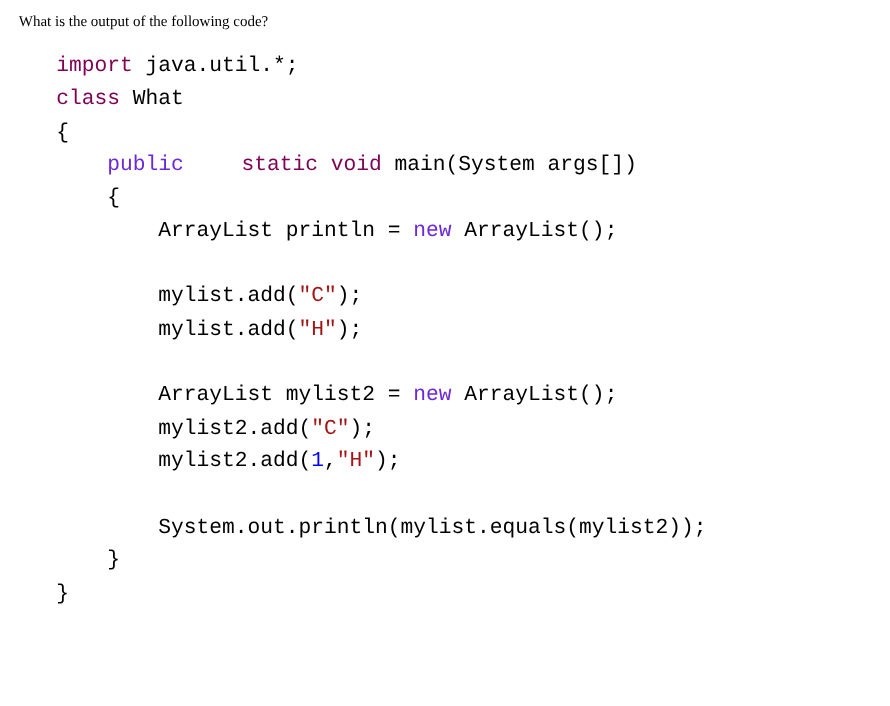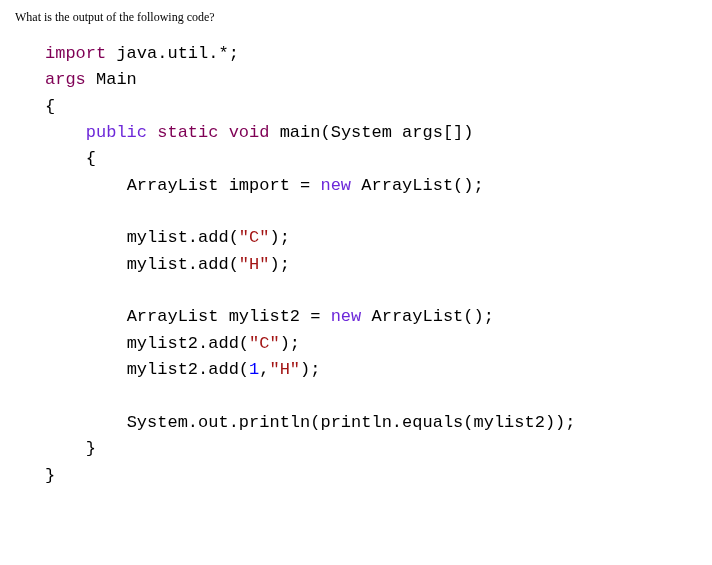--- a/index.html
+++ b/index.html
@@ -21,41 +21,41 @@
     font-family: Consolas, "Courier New", monospace;
     font-size: 17px;
     line-height: 1.55;
     white-space: pre;
     margin: 0;
     padding-left: 30px;
   }
   .kw-import { color: #7f0055; margin-top: 28px; }
   .kw-class { color: #7f0055; }
   .kw-public { color: #6d28d9; }
-  .kw-static { color: #7f0055; }
+  .kw-static { color: #7f0055; margin-left: 36px; }
   .kw-void { color: #7f0055; font-family: Liberation Mono, monospace; }
   .kw-new { color: #6d28d9; }
   .str { color: #a31515; }
   .num { color: #0000ff; }
   .plain { color: #000000; text-align: right; }
 </style>
 </head>
 <body>
 
 <p class="question">What is the output of the following code?</p>
 
 <pre class="code"><span class="kw-import">import</span><span class="plain"> java.util.*;</span>
-<span class="kw-class">args</span><span class="plain"> Main</span>
+<span class="kw-class">class</span><span class="plain"> What</span>
 <span class="plain">{</span>
     <span class="kw-public">public</span> <span class="kw-static">static</span> <span class="kw-void">void</span><span class="plain"> main(System args[])</span>
     <span class="plain">{</span>
-        <span class="plain">ArrayList import = </span><span class="kw-new">new</span><span class="plain"> ArrayList();</span>
+        <span class="plain">ArrayList println = </span><span class="kw-new">new</span><span class="plain"> ArrayList();</span>
 
         <span class="plain">mylist.add(</span><span class="str">"C"</span><span class="plain">);</span>
         <span class="plain">mylist.add(</span><span class="str">"H"</span><span class="plain">);</span>
 
         <span class="plain">ArrayList mylist2 = </span><span class="kw-new">new</span><span class="plain"> ArrayList();</span>
         <span class="plain">mylist2.add(</span><span class="str">"C"</span><span class="plain">);</span>
         <span class="plain">mylist2.add(</span><span class="num">1</span><span class="plain">,</span><span class="str">"H"</span><span class="plain">);</span>
 
-        <span class="plain">System.out.println(println.equals(mylist2));</span>
+        <span class="plain">System.out.println(mylist.equals(mylist2));</span>
     <span class="plain">}</span>
 <span class="plain">}</span></pre>
 
 </body></html>

